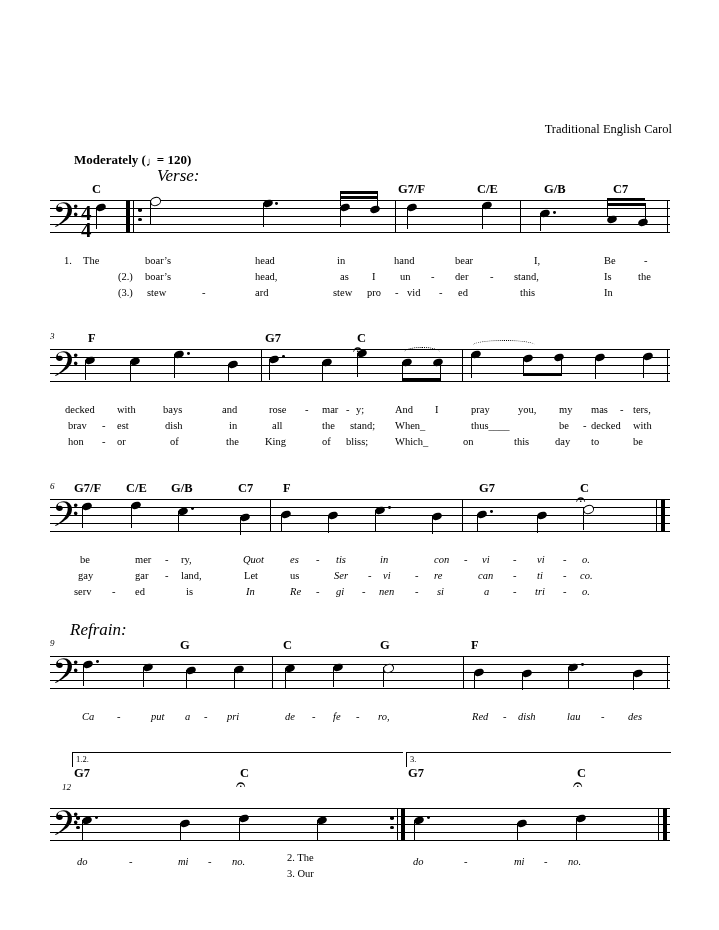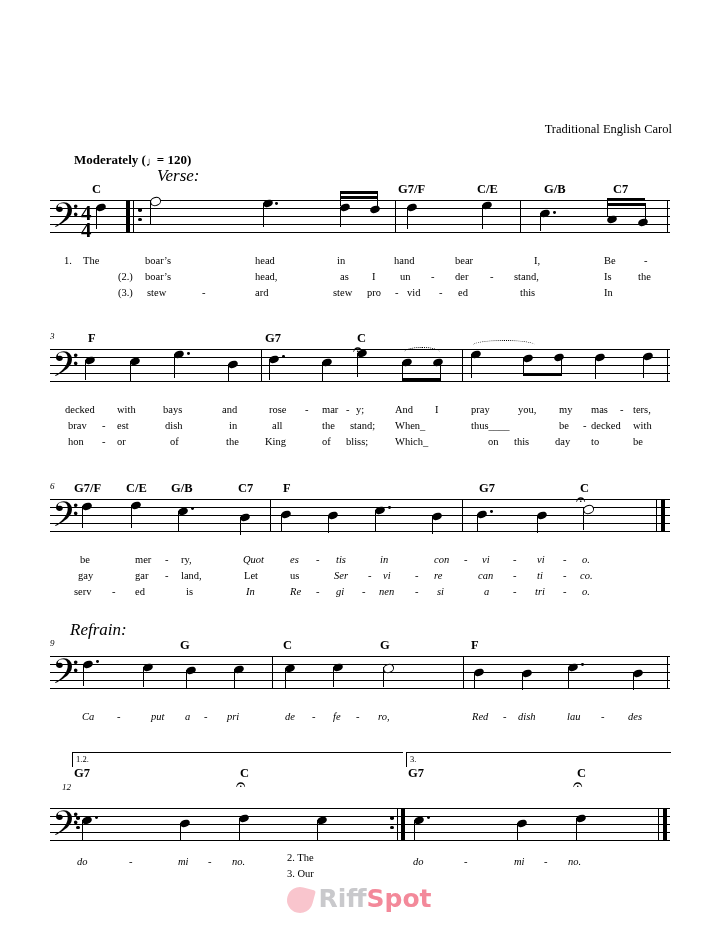--- a/index.html
+++ b/index.html
@@ -299,21 +299,21 @@
 
     <div class="lyr" style="left:18px;top:87px;">hon</div>
     <div class="lyr" style="left:52px;top:87px;">-</div>
     <div class="lyr" style="left:67px;top:87px;">or</div>
     <div class="lyr" style="left:120px;top:87px;">of</div>
     <div class="lyr" style="left:176px;top:87px;">the</div>
     <div class="lyr" style="left:215px;top:87px;">King</div>
     <div class="lyr" style="left:272px;top:87px;">of</div>
     <div class="lyr" style="left:296px;top:87px;">bliss;</div>
     <div class="lyr" style="left:345px;top:87px;">Which_</div>
-    <div class="lyr" style="left:438px;top:87px;">on</div>
+    <div class="lyr" style="left:413px;top:87px;">on</div>
     <div class="lyr" style="left:464px;top:87px;">this</div>
     <div class="lyr" style="left:505px;top:87px;">day</div>
     <div class="lyr" style="left:541px;top:87px;">to</div>
     <div class="lyr" style="left:583px;top:87px;">be</div>
   </div>
 
   <div class="system" style="top:499px;">
     <div class="staff">
       <div class="ln"></div>
         <div class="ln"></div>
@@ -556,17 +556,14 @@
     <div class="lyr" style="left:237px;top:44px;">2.  The</div>
     <div class="lyr" style="left:237px;top:60px;">3.  Our</div>
 
     <div class="lyr it" style="left:363px;top:48px;">do</div>
     <div class="lyr" style="left:414px;top:48px;">-</div>
     <div class="lyr it" style="left:464px;top:48px;">mi</div>
     <div class="lyr" style="left:494px;top:48px;">-</div>
     <div class="lyr it" style="left:518px;top:48px;">no.</div>
   </div>
 
-  <div class="logo">
-    <span class="pick"></span><span class="riff">Riff</span><span class="spot">Spot</span>
-  </div>
 
 </div>
 
 </body></html>

